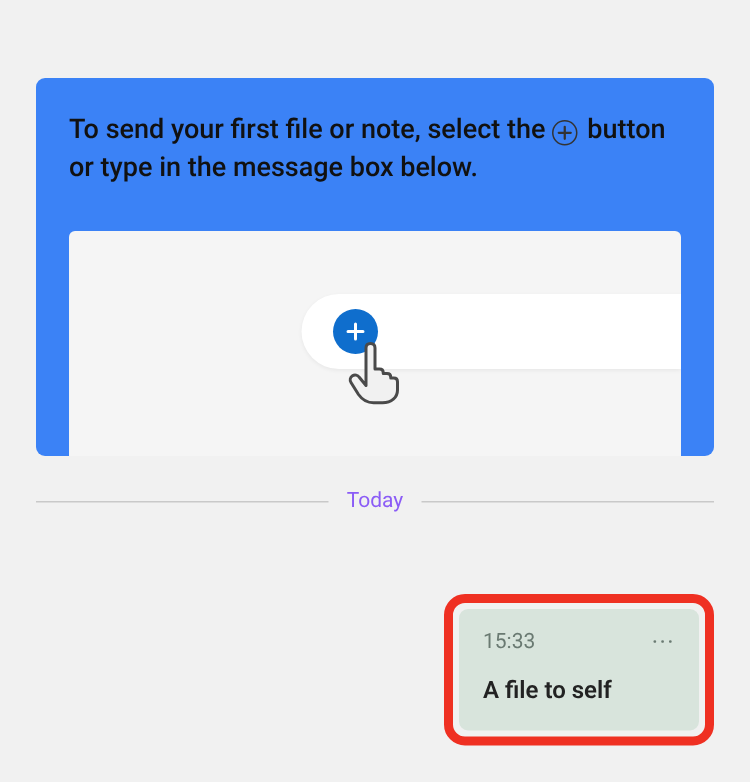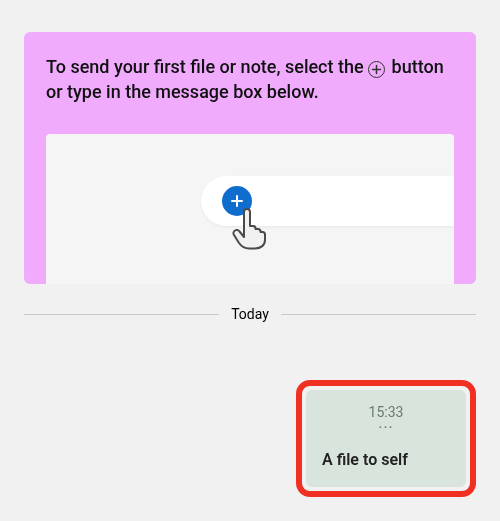--- a/index.html
+++ b/index.html
@@ -7,24 +7,24 @@
       width: 500px;
       height: 521px;
       background: #f1f1f1;
       font-family: -apple-system, BlinkMacSystemFont, "Segoe UI", Roboto, Helvetica, Arial, sans-serif;
       color: #222;
       padding: 16px 24px;
       position: relative;
       overflow: hidden;
     }
     .info-card {
-      background: #f0abfc;
+      background: #3b82f6;
       border-radius: 6px;
       padding: 22px 22px 0 22px;
-      margin-top: 16px;
+      margin-top: 36px;
     }
     .info-text {
       font-size: 18px;
       line-height: 1.4;
       font-weight: 500;
       color: #111;
     }
     .plus-inline {
       display: inline-flex;
       align-items: center;
@@ -79,21 +79,21 @@
       margin: 22px 0;
       gap: 12px;
     }
     .hline {
       flex: 1;
       height: 1px;
       background: #c9c9c9;
     }
     .divider-label {
       font-size: 14px;
-      color: #000000;
+      color: #8b5cf6;
     }
     .msg-area {
       position: absolute;
       right: 24px;
       bottom: 24px;
     }
     .highlight-frame {
       border: 6px solid #ef3022;
       border-radius: 14px;
       padding: 4px;
@@ -102,21 +102,20 @@
       background: #d8e4dc;
       border-radius: 6px;
       padding: 14px 16px 18px 16px;
       width: 160px;
     }
     .msg-top {
       display: flex;
       justify-content: space-between;
       align-items: center;
       margin-bottom: 14px;
-      flex-direction: column;
     }
     .msg-time {
       font-size: 14px;
       color: #6a7a72;
     }
     .msg-more {
       font-size: 16px;
       color: #6a7a72;
       letter-spacing: 1px;
       line-height: 1;

